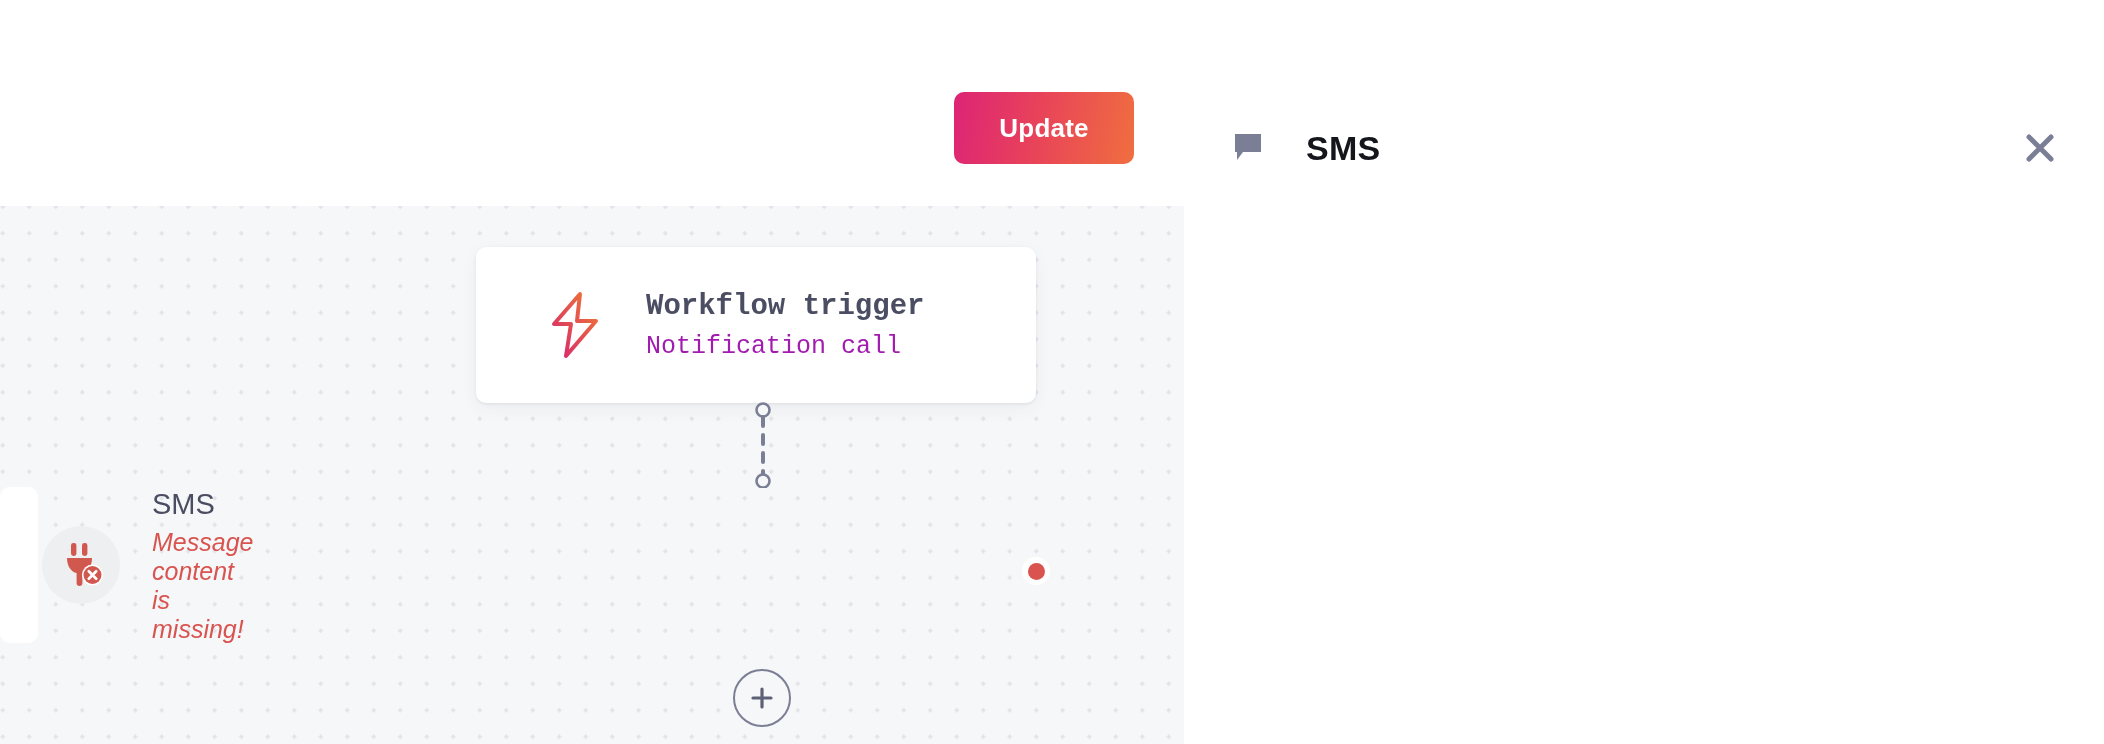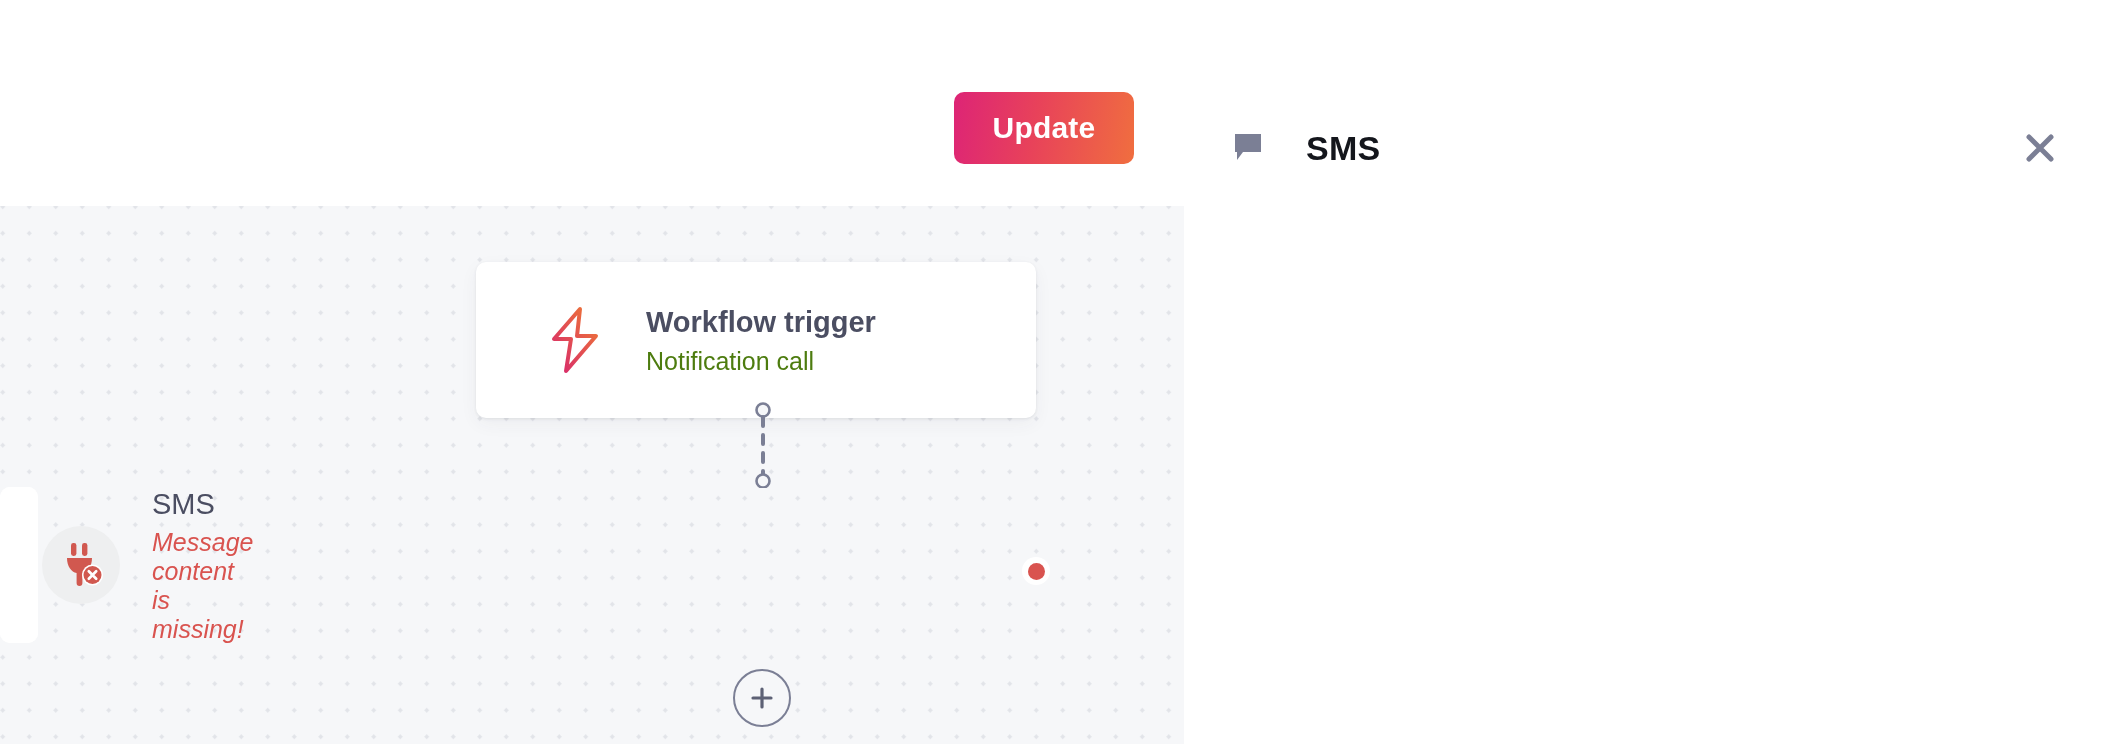--- a/index.html
+++ b/index.html
@@ -62,21 +62,21 @@
   .update-btn {
     position: absolute;
     left: 954px;
     top: 92px;
     width: 180px;
     height: 72px;
     border: none;
     border-radius: 10px;
     background: linear-gradient(100deg, #dd2476 0%, #e8425a 45%, #f06e3f 100%);
     color: #ffffff;
-    font-size: 30px;
+    font-size: 26px;
     font-weight: bold;
     font-family: "Liberation Sans", sans-serif;
     cursor: pointer;
     letter-spacing: .2px;
   }
 
   .canvas {
     position: absolute;
     left: 0;
     top: 206px;
@@ -96,23 +96,24 @@
     width: 560px;
     background: #ffffff;
     border-radius: 10px;
     display: flex;
     align-items: center;
     padding: 0 0 0 56px;
     cursor: pointer;
   }
 
   .node-trigger {
-    top: 56px;
+    top: 41px;
     height: 156px;
     box-shadow: 0 1px 3px rgba(60,64,80,.10), 0 6px 18px rgba(60,64,80,.05);
+    font-family: Liberation Mono, monospace;
   }
 
   .node-sms {
     top: 281px;
     height: 156px;
     padding: 0 0 0 38px;
     background: #ffffff;
     border-radius: 10px;
     position: absolute;
   }
@@ -154,21 +155,21 @@
 
   .node-text { margin-left: 28px; }
   .node-title {
     font-size: 29px;
     color: #4b4e62;
     line-height: 1.25;
   }
   .node-title-bold { font-weight: bold; }
   .node-sub {
     font-size: 25px;
-    color: #4d7c0f;
+    color: #a21caf;
     margin-top: 6px;
   }
   .node-sub-error { color: #d9534f; font-style: italic; }
 
   
   .connector {
     position: absolute;
     left: 748px;
     top: 196px;
     width: 30px;

